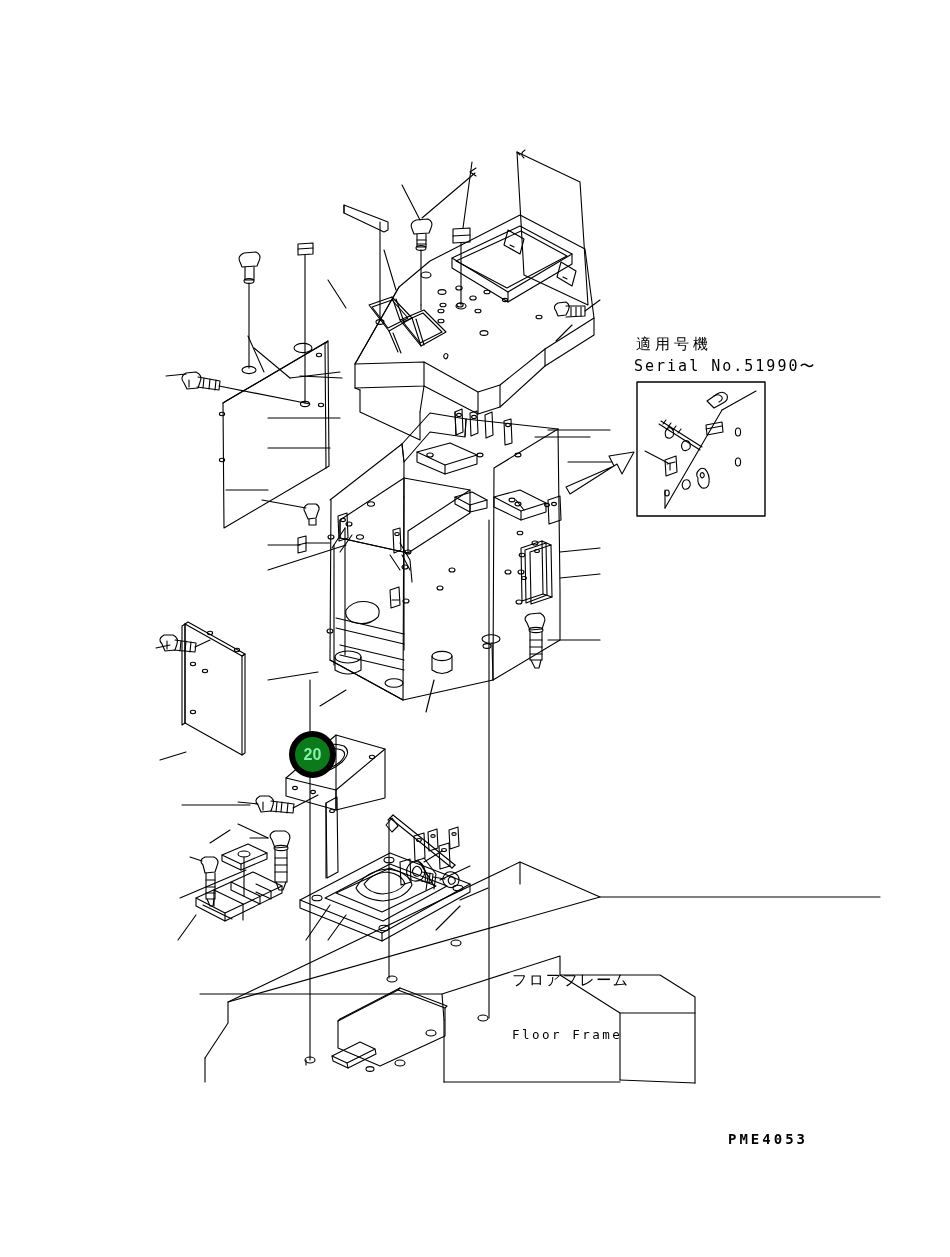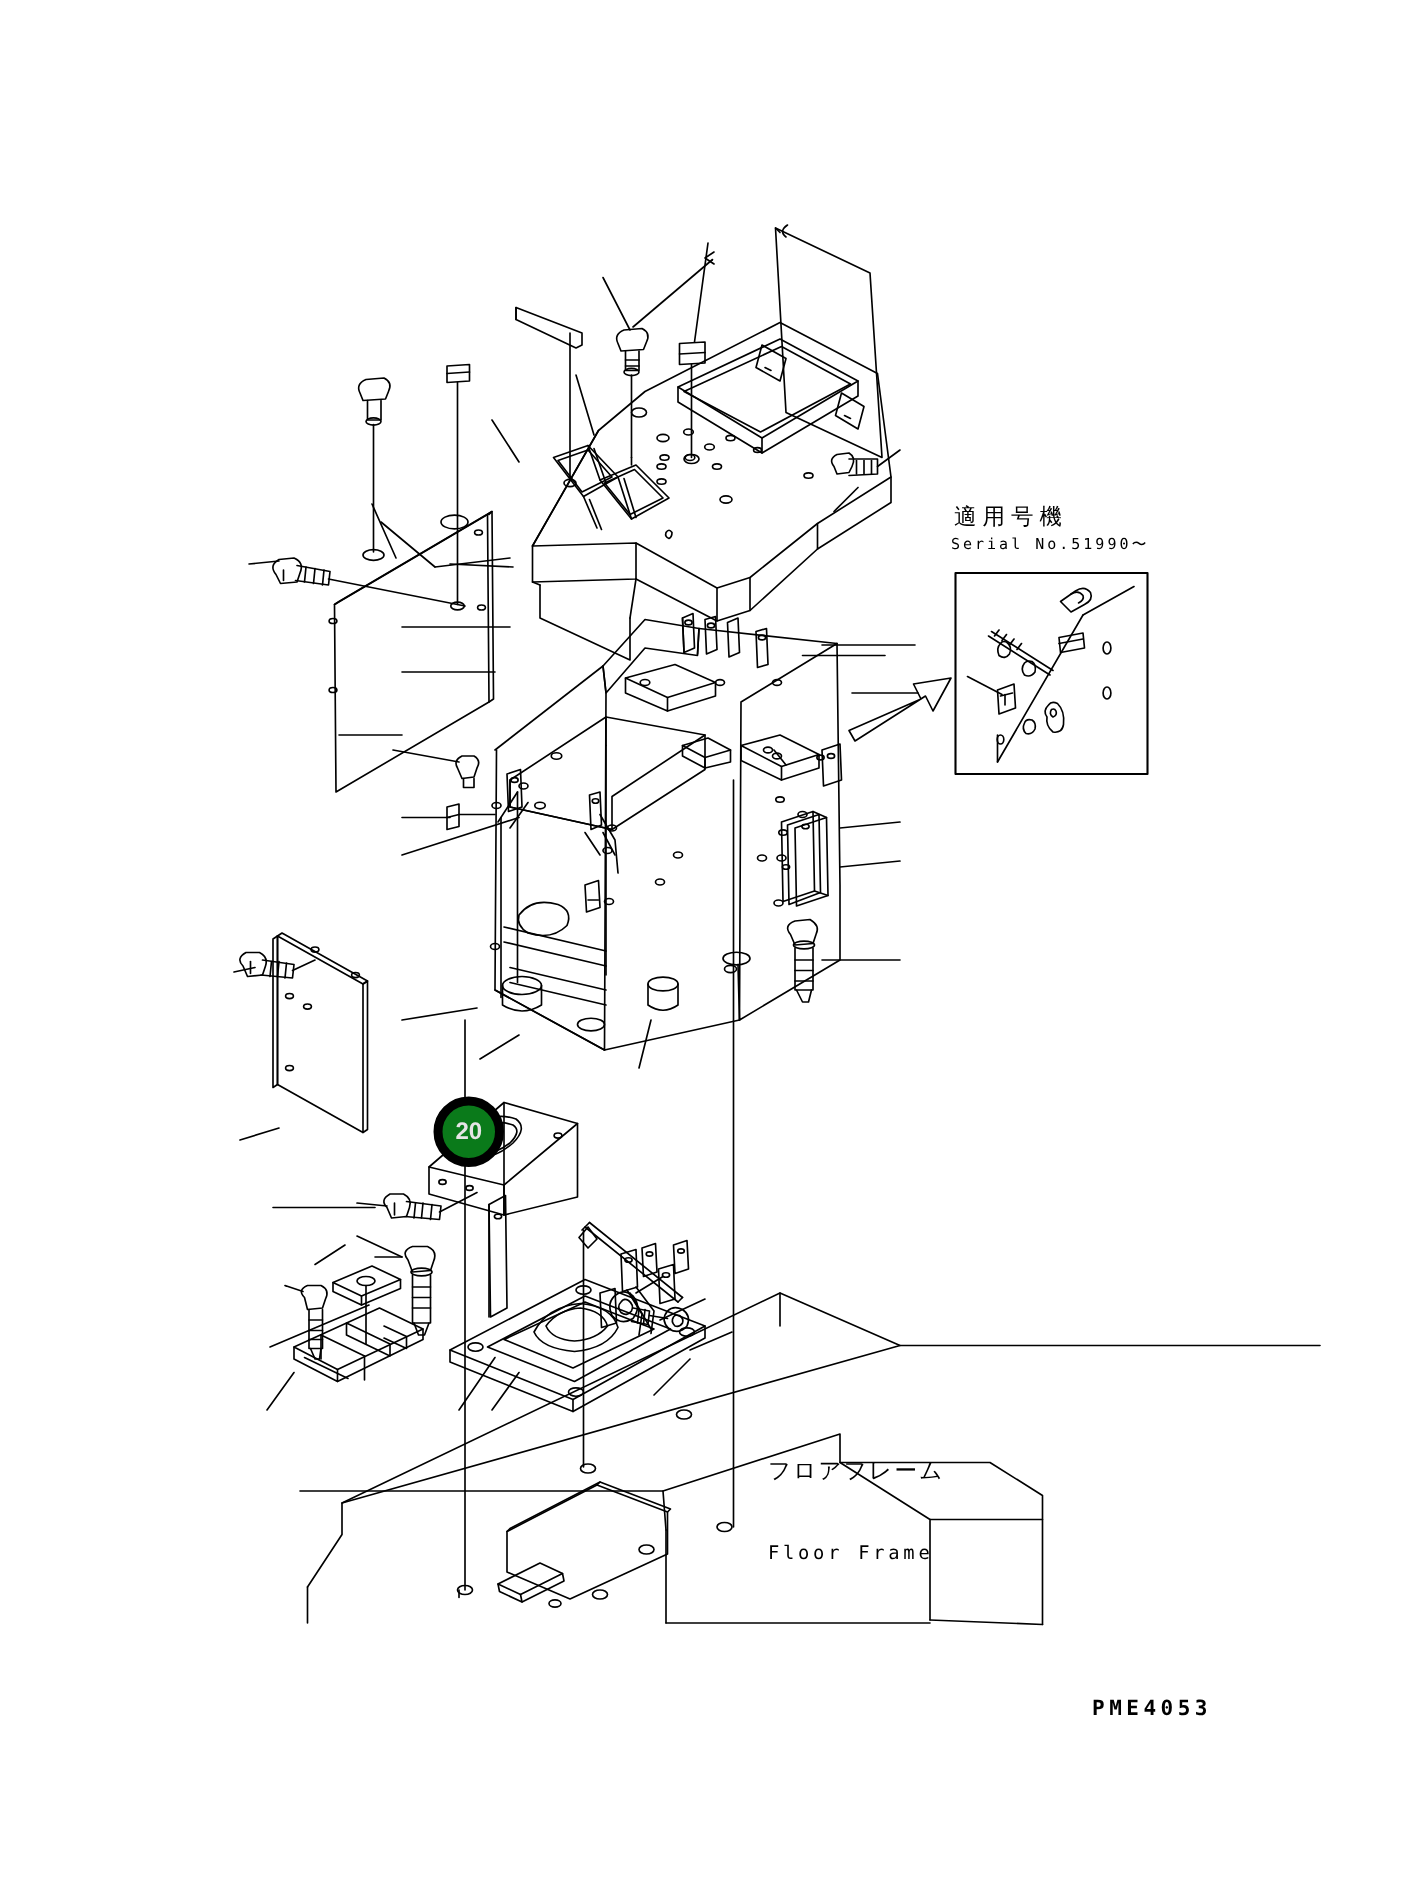--- a/index.html
+++ b/index.html
@@ -34,21 +34,21 @@
     white-space: pre;
     line-height: 1.1;
   }
   .serial-jp {
     font-family: "DejaVu Sans", sans-serif;
     font-size: 15px;
     letter-spacing: 4px;
   }
   .serial-en {
     font-family: "DejaVu Sans Mono", monospace;
-    font-size: 10px;
+    font-size: 15px;
     letter-spacing: 2px;
   }
   .code-label {
     font-family: "DejaVu Sans Mono", monospace;
     font-size: 14px;
     letter-spacing: 3px;
     font-weight: 600;
     margin-top: 37px;
   }
   .floor-jp {
@@ -60,21 +60,21 @@
     font-family: "DejaVu Sans Mono", monospace;
     font-size: 12.5px;
     letter-spacing: 2.5px;
   }
   .callout-badge {
     position: absolute;
     border-radius: 50%;
     display: flex;
     align-items: center;
     justify-content: center;
-    color: #e5e5e5;
+    color: #86efac;
     font-family: "Liberation Sans", sans-serif;
     font-weight: 700;
     box-sizing: border-box;
   }
 </style>
 </head>
 <body>
 
 <div id="sheet">
 

